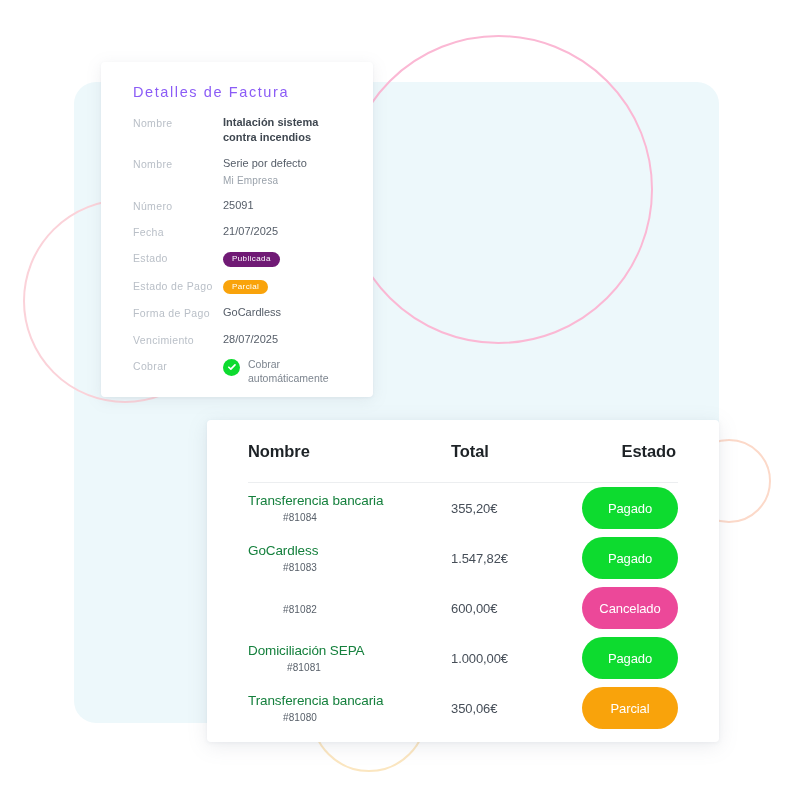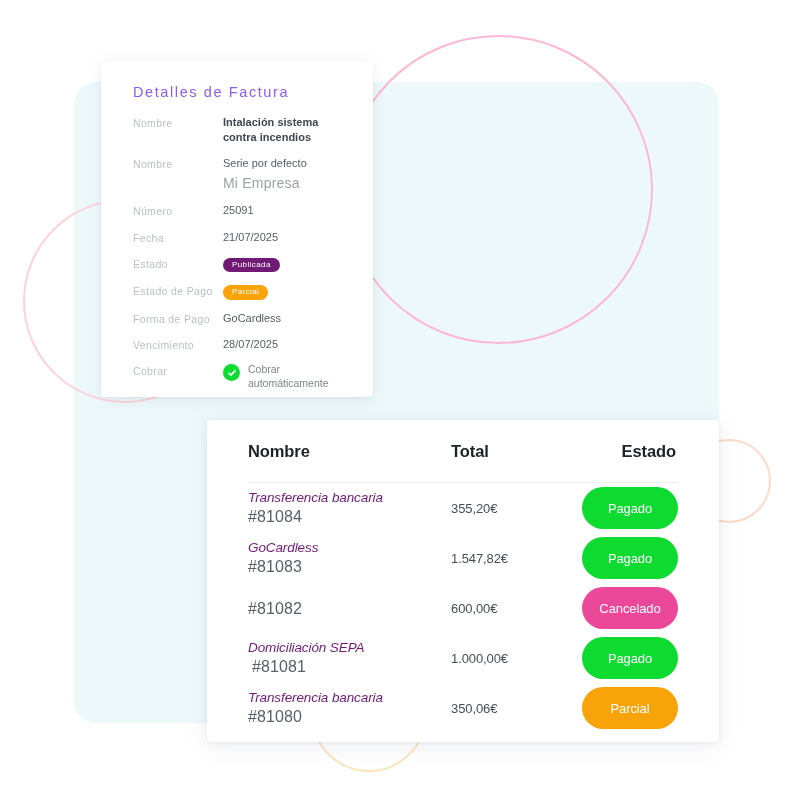--- a/index.html
+++ b/index.html
@@ -136,21 +136,21 @@
     flex: 1;
     font-size: 11px;
     color: #555d68;
     line-height: 1.35;
   }
   .inv-value.strong {
     font-weight: 700;
     color: #3f4750;
   }
   .inv-sub {
-    font-size: 14px;
+    font-size: 10px;
     color: #9aa2ab;
     margin-top: 3px;
     font-weight: 400;
     letter-spacing: 0.2px;
   }
 
   .pill {
     display: inline-block;
     border-radius: 999px;
     color: #ffffff;
@@ -211,30 +211,30 @@
   .tbl-row {
     display: flex;
     align-items: center;
     height: 50px;
   }
   .cell-name {
     flex: 0 0 203px;
   }
   .row-link {
     font-size: 13.5px;
-    color: #701a75;
+    color: #15803d;
     line-height: 1.2;
     letter-spacing: -0.1px;
-    font-style: italic;
   }
   .row-ref {
-    font-size: 16px;
+    font-size: 10px;
     color: #575f69;
     margin-top: 2px;
     letter-spacing: 0.1px;
+    margin-left: 35px;
   }
   .cell-total {
     flex: 0 0 130px;
     font-size: 13px;
     color: #464e58;
     letter-spacing: -0.1px;
   }
   .cell-state {
     flex: 1;
     display: flex;

